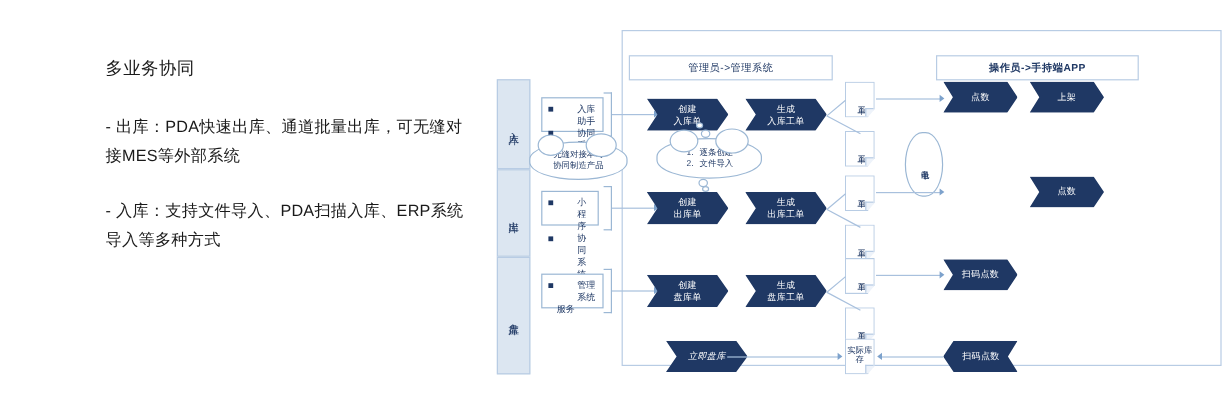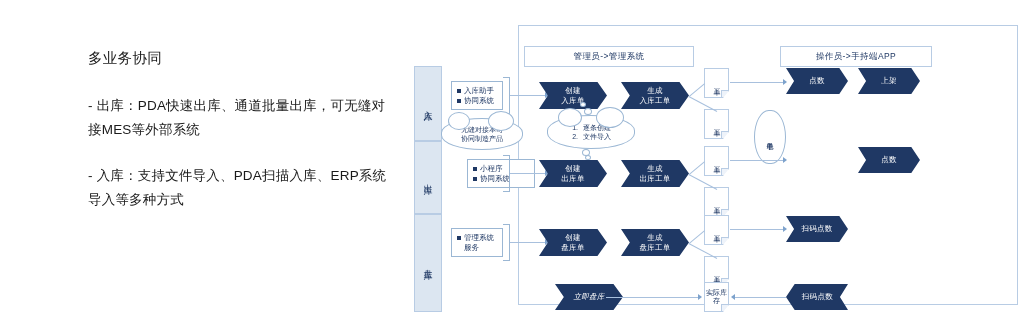--- a/index.html
+++ b/index.html
@@ -47,41 +47,41 @@
 
   
   .role-tab{
     position:absolute;height:21px;
     border:1px solid #b8cce4;background:#ffffff;
     display:flex;align-items:center;justify-content:center;
     color:#1f3864;font-size:8.5px;letter-spacing:.4px;
     box-sizing:border-box;
   }
   #role-admin{left:118px;top:26px;width:170px;}
-  #role-op{left:374px;top:26px;width:152px;}
+  #role-op{left:374px;top:26px;width:169px;font-weight:bold;}
 
   
   .src-box{
     position:absolute;border:1px solid #9bb7d4;background:#ffffff;
     box-sizing:border-box;padding:4px 5px;
     font-size:7.5px;color:#1f3864;line-height:10px;
   }
-  .src-box .bl{display:flex;align-items:flex-start;gap:3px;}
+  .src-box .bl{display:flex;align-items:flex-start;gap:20px;}
   .src-box .sq{
     width:4px;height:4px;background:#1f3864;display:inline-block;
     margin-top:3px;flex:0 0 auto;
   }
   
   .brk{
     position:absolute;width:7px;border:1px solid #9bb7d4;border-left:none;
     box-sizing:border-box;
   }
   #src-in{left:45px;top:61px;width:52px;height:29px;}
   #brk-in{left:97px;top:57px;height:37px;}
-  #src-out{left:61px;top:139px;width:68px;height:29px;font-family:Liberation Serif, serif;}
+  #src-out{left:45px;top:139px;width:48px;height:29px;font-family:Liberation Serif, serif;}
   #brk-out{left:97px;top:135px;height:37px;}
   #src-chk{left:45px;top:208px;width:52px;height:29px;}
   #brk-chk{left:97px;top:204px;height:37px;}
 
   
   .chev{
     position:absolute;
     background:#1f3864;color:#ffffff;
     display:flex;align-items:center;justify-content:center;
     text-align:center;font-size:7.5px;line-height:9.5px;

